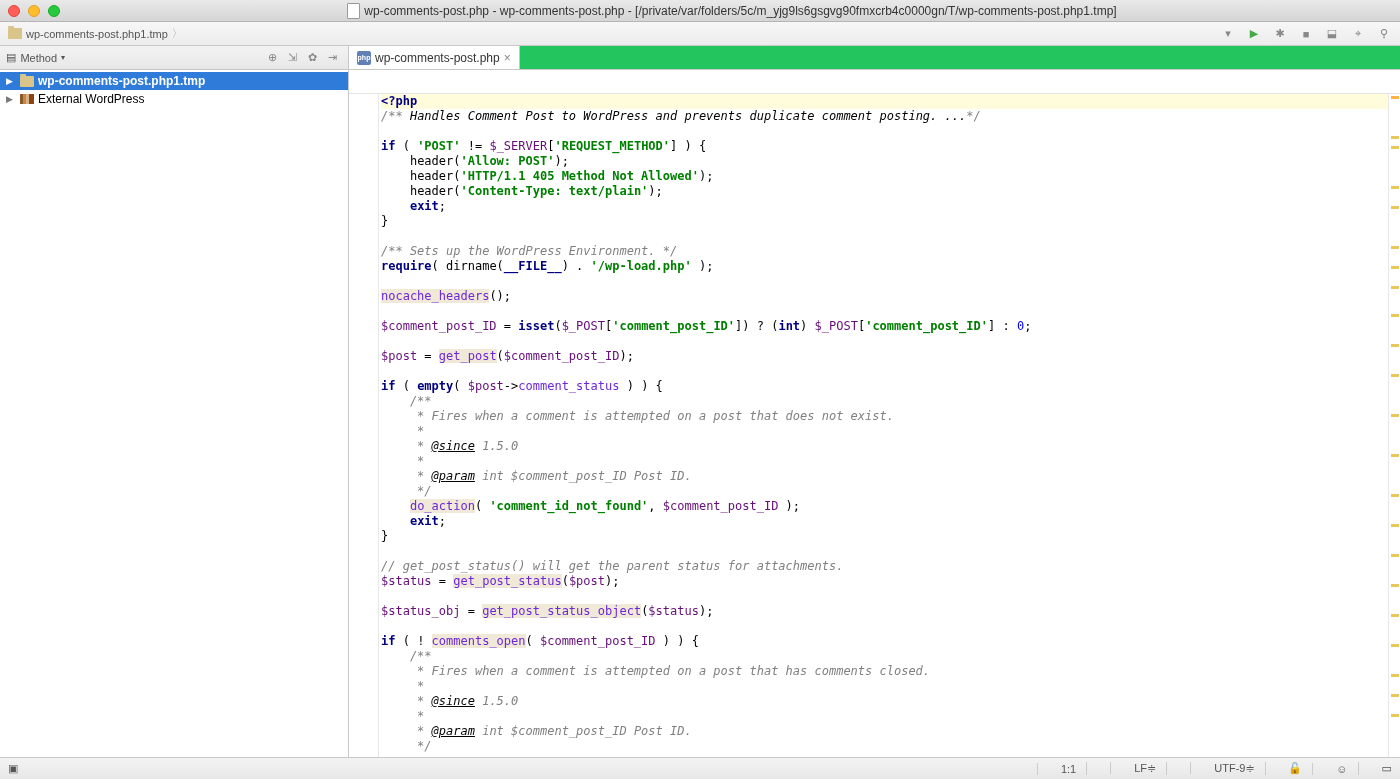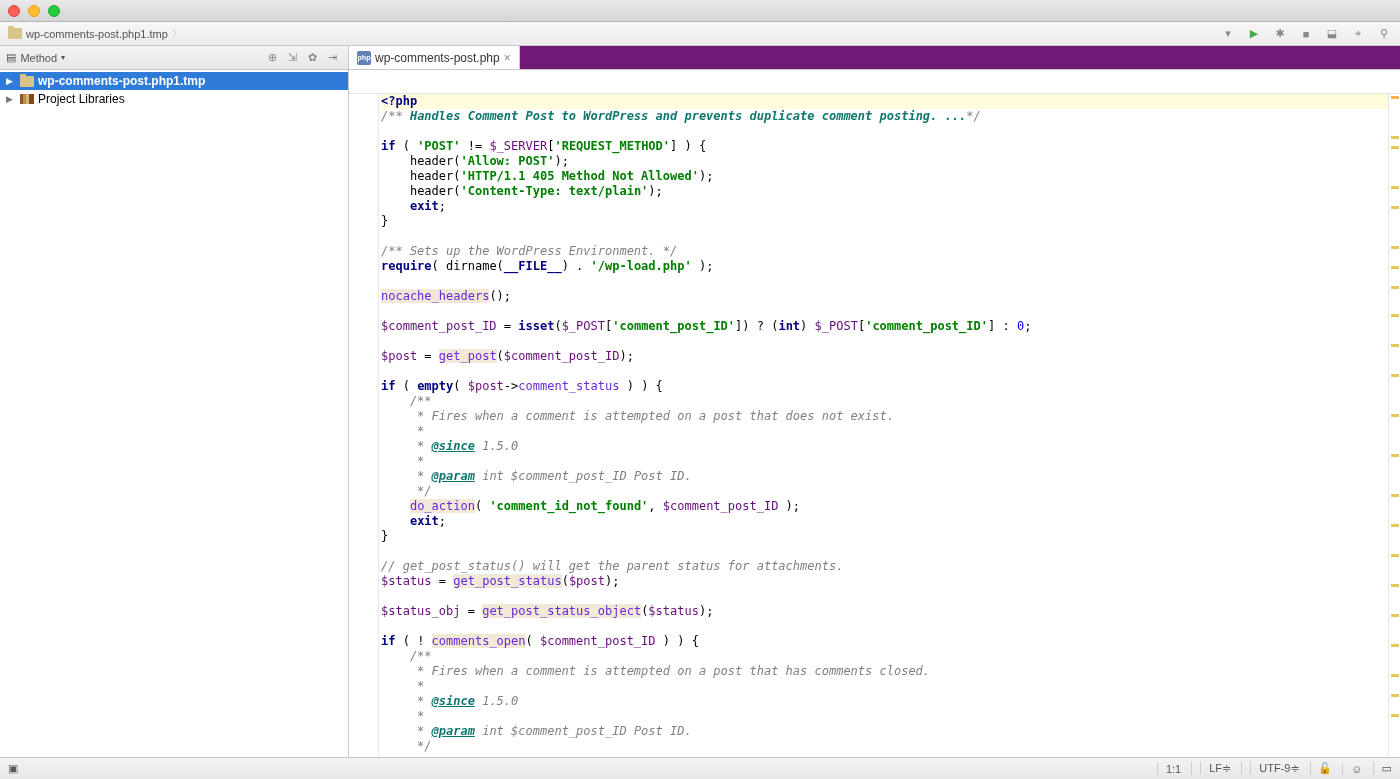--- a/index.html
+++ b/index.html
@@ -24,53 +24,57 @@
 .proj-label { display: flex; align-items: center; gap: 4px; color: #555; }
 .proj-icons { display: flex; gap: 6px; }
 .proj-icons .ic { width: 14px; height: 14px; color: #888; }
 .tree { padding: 2px 0; font-size: 12px; }
 .tree-item { display: flex; align-items: center; gap: 4px; padding: 2px 6px; }
 .tree-item.selected { background: #2f7bd9; color: #fff; }
 .tree-item.selected .arrow { color: #fff; }
 .arrow { width: 10px; color: #777; font-size: 9px; }
 .lib-icon { width: 14px; height: 10px; background: linear-gradient(90deg,#8b5a2b 0 3px,#cd853f 3px 6px,#d2b48c 6px 9px,#8b4513 9px); display:inline-block; }
 .editor-area { flex: 1; display: flex; flex-direction: column; background: #fff; }
-.tab-bar { height: 24px; background: #701a75; border-bottom: 1px solid #c8c8c8; display: flex; }
+.tab-bar { height: 24px; background: #22c55e; border-bottom: 1px solid #c8c8c8; display: flex; }
 .tab { display: flex; align-items: center; gap: 4px; padding: 0 8px; background: #fff; border-right: 1px solid #c8c8c8; font-size: 12px; color: #333; }
 .tab .php-badge { width: 14px; height: 14px; background: #6181b6; color: #fff; font-size: 7px; display: flex; align-items: center; justify-content: center; border-radius: 2px; font-weight: bold; }
 .tab .close { color: #888; font-size: 12px; }
 .gap-bar { height: 24px; border-bottom: 1px solid #e5e5e5; }
 .editor { flex: 1; display: flex; overflow: hidden; font-family: Menlo, Consolas, monospace; font-size: 12px; line-height: 15px; }
 .gutter { width: 30px; background: #fff; border-right: 1px solid #e8e8e8; position: relative; }
 .code { flex: 1; padding: 0 0 0 2px; white-space: pre; color: #000; overflow: hidden; }
 .hl-line { background: #fffcdc; }
 .code .kw { color: #000080; font-weight: bold; }
 .code .str { color: #008000; font-weight: bold; }
 .code .var { color: #660e7a; }
 .code .com { color: #808080; font-style: italic; }
-.code .comb { color: #0f766e; font-style: italic; font-weight: bold; }
+.code .comb { color: #000000; font-style: italic; font-weight: normal; }
 .code .num { color: #0000ff; }
 .code .func { color: #000; }
 .code .ident { color: #6d28d9; }
 .code .bg { background: #f0e9d8; }
 .code .underline { text-decoration: underline; }
 .marker-bar { width: 12px; background: #fff; border-left: 1px solid #e8e8e8; position: relative; }
 .mark { position: absolute; right: 1px; width: 8px; height: 3px; background: #e8c85a; }
 .statusbar { height: 22px; background: linear-gradient(#f3f3f3,#e7e7e7); border-top: 1px solid #c8c8c8; display: flex; align-items: center; justify-content: space-between; padding: 0 8px; font-size: 11px; color: #555; }
 .status-right { display: flex; gap: 10px; align-items: center; }
-.status-right span { border-left: 1px solid #ccc; padding-left: 8px; }
+.status-right span { border-left: 1px solid #ccc; padding-left: 23px; }
 </style>
 </head>
 <body>
 
 <div class="titlebar">
   <div class="traffic">
     <div class="dot red"></div>
     <div class="dot yel"></div>
     <div class="dot grn"></div>
+  </div>
+  <div class="title">
+    <span class="file-icon-sm"></span>
+    <span>wp-comments-post.php - wp-comments-post.php - [/private/var/folders/5c/m_yjg9ls6gsgvg90fmxcrb4c0000gn/T/wp-comments-post.php1.tmp]</span>
   </div>
 </div>
 
 <div class="breadcrumb-bar">
   <div class="breadcrumb">
     <span class="folder-icon"></span>
     <span>wp-comments-post.php1.tmp</span>
     <span style="color:#aaa">〉</span>
   </div>
   <div class="toolbar-right">
@@ -101,21 +105,21 @@
     </div>
     <div class="tree">
       <div class="tree-item selected">
         <span class="arrow">▶</span>
         <span class="folder-icon"></span>
         <span style="font-weight:bold">wp-comments-post.php1.tmp</span>
       </div>
       <div class="tree-item">
         <span class="arrow">▶</span>
         <span class="lib-icon"></span>
-        <span>Project Libraries</span>
+        <span>External WordPress</span>
       </div>
     </div>
   </div>
 
   <div class="editor-area">
     <div class="tab-bar">
       <div class="tab">
         <span class="php-badge">php</span>
         <span>wp-comments-post.php</span>
         <span class="close">×</span>

